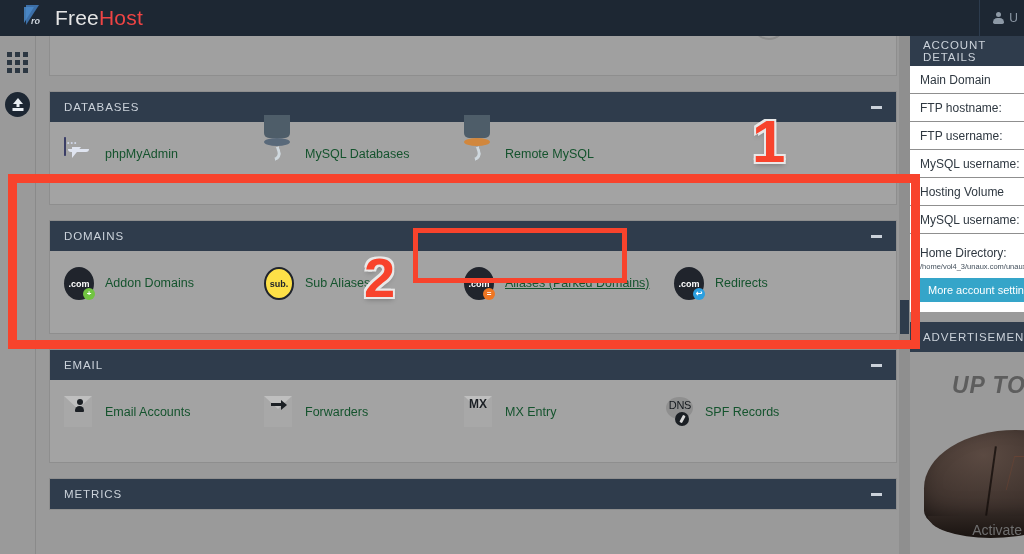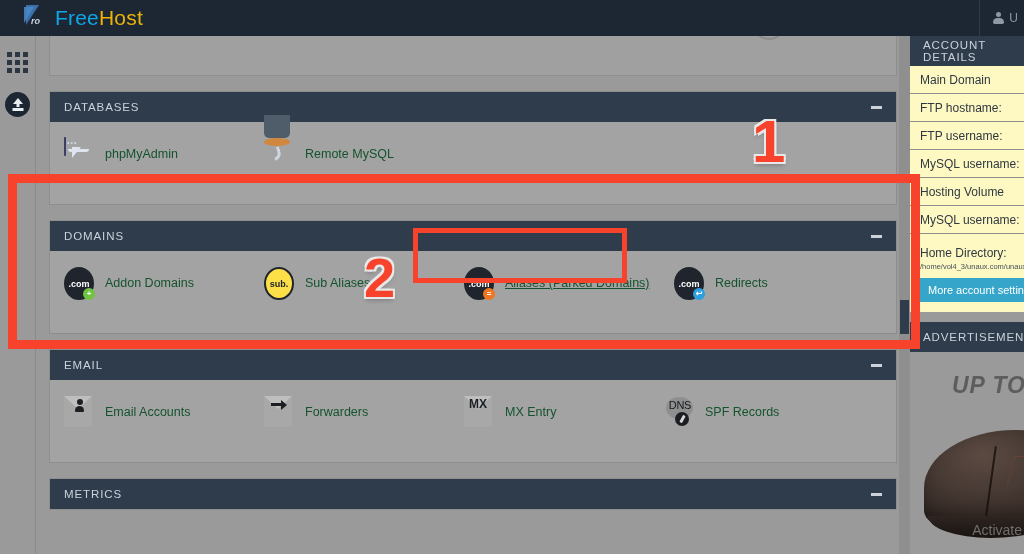--- a/index.html
+++ b/index.html
@@ -29,22 +29,22 @@
     width: 0; height: 0;
     border-left: 10px solid #4a8ac9;
     border-bottom: 16px solid transparent;
     opacity: .85;
   }
   .brand-mark .ro {
     position: absolute; left: 9px; top: 12px;
     font-size: 9px; color: #cfd6de; font-style: italic; font-weight: bold;
   }
   .brand-text { font-size: 21px; letter-spacing: .2px; }
-  .brand-free { color: #0ea5e9; }
-  .brand-host { color: #eab308; }
+  .brand-free { color: #e5e5e5; }
+  .brand-host { color: #ef4444; }
   .topbar-right {
     position: absolute; right: 0; top: 0; height: 36px;
     display: flex; align-items: center; gap: 5px;
     padding-left: 12px; padding-right: 6px;
     border-left: 1px solid #2c3b4d;
   }
   .user-ico { width: 12px; height: 13px; position: relative; }
   .user-ico::before {
     content: ""; position: absolute; left: 3.5px; top: 0;
     width: 5px; height: 5px; border-radius: 50%; background: #8d99a6;
@@ -232,21 +232,21 @@
     content: ""; position: absolute; left: 5.5px; top: 3px;
     width: 3px; height: 8px; background: #d8d8d8; transform: rotate(28deg);
     border-radius: 1px;
   }
 
   
   .rightbar {
     position: absolute; left: 910px; top: 36px; width: 114px; height: 518px;
     background: #9a9a9a; overflow: hidden;
   }
-  .rb-card { background: #fef9c3; }
+  .rb-card { background: #ffffff; }
   .rb-head {
     height: 30px; background: #2f3c4c; display: flex; align-items: center;
     padding-left: 13px;
   }
   .rb-head span { color: #cbd2da; font-size: 11.5px; letter-spacing: .9px; }
   .rb-row {
     height: 28px; display: flex; align-items: center; padding-left: 10px;
     border-bottom: 1px solid #8f8f8f; color: #2f3841; font-size: 12px;
     white-space: nowrap;
   }
@@ -370,20 +370,26 @@
         <div class="card-head">
           <span class="card-title">DATABASES</span>
           <span class="collapse"></span>
         </div>
         <div class="card-body">
           <a class="item">
             <span class="icon-box">
               <span class="ic-phpmyadmin"><span class="bar">•••</span><span class="sail"></span><span class="hull"></span></span>
             </span>
             <span class="item-label">phpMyAdmin</span>
+          </a>
+          <a class="item">
+            <span class="icon-box">
+              <span class="ic-cyl"><span class="body"></span><span class="top"></span><span class="dolphin"></span></span>
+            </span>
+            <span class="item-label">MySQL Databases</span>
           </a>
           <a class="item">
             <span class="icon-box">
               <span class="ic-cyl"><span class="body"></span><span class="top amber"></span><span class="dolphin"></span></span>
             </span>
             <span class="item-label">Remote MySQL</span>
           </a>
         </div>
       </div>
 

